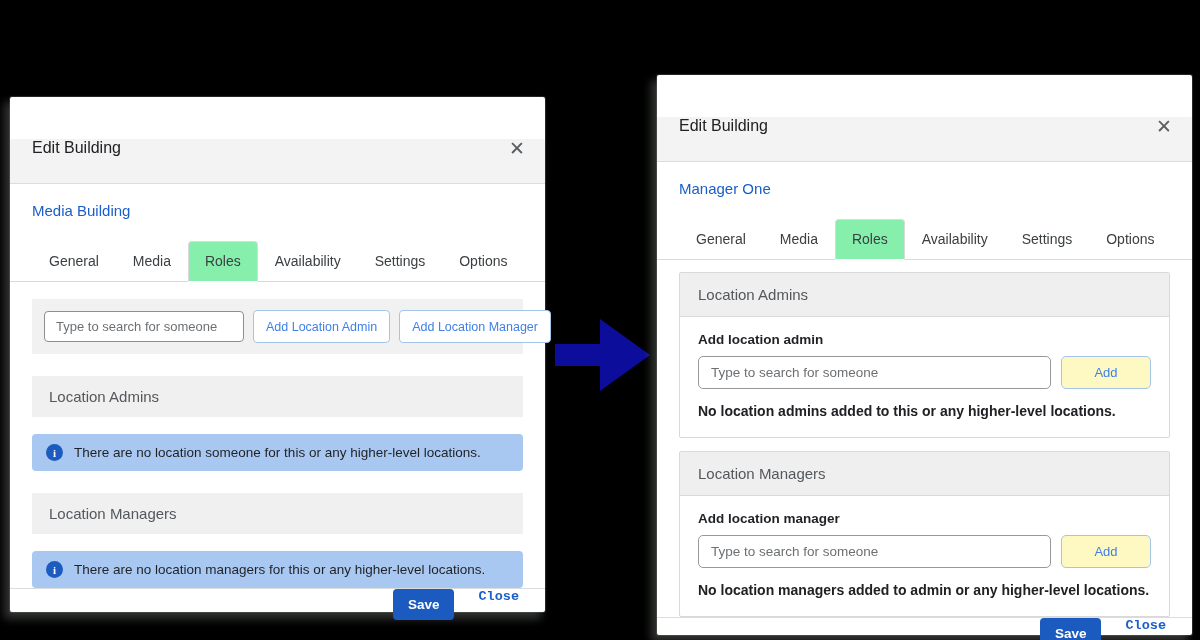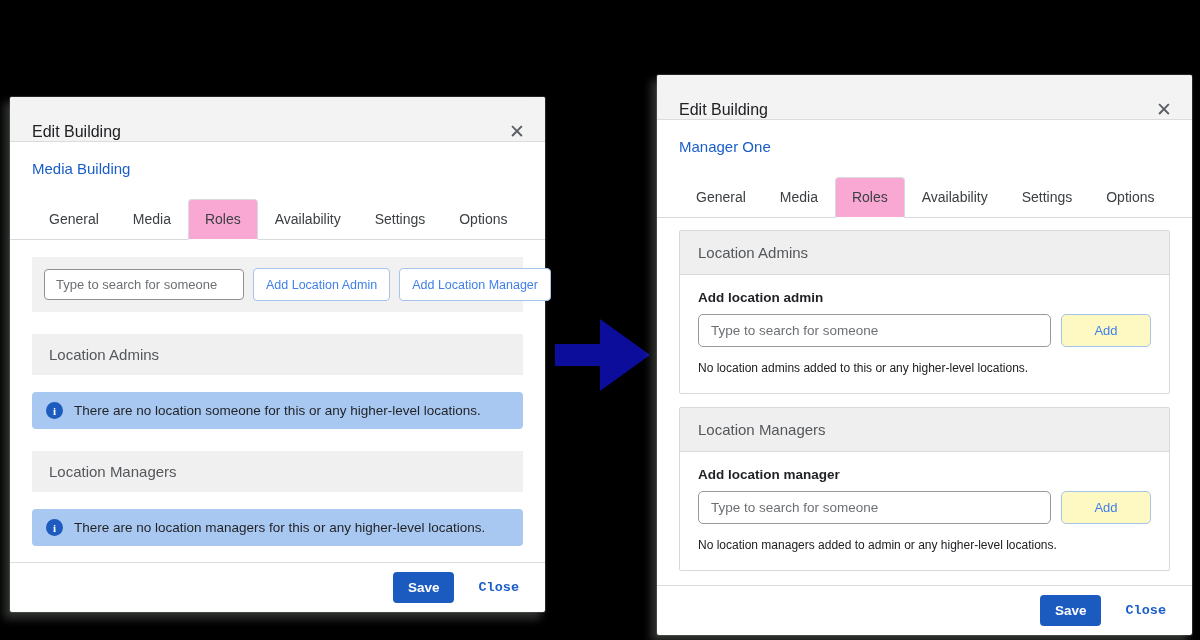--- a/index.html
+++ b/index.html
@@ -22,24 +22,25 @@
   }
   .modal-left  { left:10px;  top:97px; width:535px; height:515px; }
   .modal-right { left:657px; top:75px; width:535px; height:560px; }
 
   .modal-header {
     height:45px;
     flex:0 0 45px;
     background:#f3f3f3;
     border-bottom:1px solid #dcdcdc;
     display:flex;
-    align-items:flex-end;
+    align-items:flex-start;
     justify-content:space-between;
     padding:0 20px 0 22px;
     border-radius:2px 2px 0 0;
+    margin-top:42px;
   }
   .modal-title { font-size:16px; color:#202124; }
   .close-btn {
     font-size:19px;
     color:#5a5d61;
     cursor:pointer;
     line-height:1;
     background:none;
     border:none;
     font-family:"Liberation Sans",sans-serif;
@@ -68,21 +69,21 @@
   }
   .tab {
     padding:11px 16px 12px;
     margin-bottom:-1px;
     border:1px solid transparent;
     border-radius:4px 4px 0 0;
     cursor:pointer;
     white-space:nowrap;
   }
   .tab.active {
-    background:#f9a8d4;
+    background:#86efac;
     border-color:#d8dadd #d8dadd #fff #d8dadd;
   }
 
   
   .toolbar {
     margin-top:17px;
     background:#f1f1f1;
     padding:11px 12px;
     display:flex;
     align-items:center;
@@ -178,28 +179,28 @@
   .btn-add {
     flex:0 0 90px;
     background:#fef9c3;
     border:1px solid #a6c3ea;
     color:#4080e8;
     font-size:13px;
     border-radius:5px;
     cursor:pointer;
     font-family:"Liberation Sans",sans-serif;
   }
-  .empty-text { margin-top:14px; font-size:12px; color:#202124; }
+  .empty-text { margin-top:14px; font-size:14px; color:#202124;font-weight:bold; }
 
   
   .modal-footer {
     flex:0 0 50px;
     border-top:1px solid #dcdcdc;
     display:flex;
-    align-items:center;
+    align-items:flex-start;
     justify-content:flex-end;
     gap:24px;
     padding:0 26px 0 0;
     margin-top:auto;
   }
   .btn-save {
     background:#1b5bbf;
     color:#fff;
     border:none;
     border-radius:4px;

